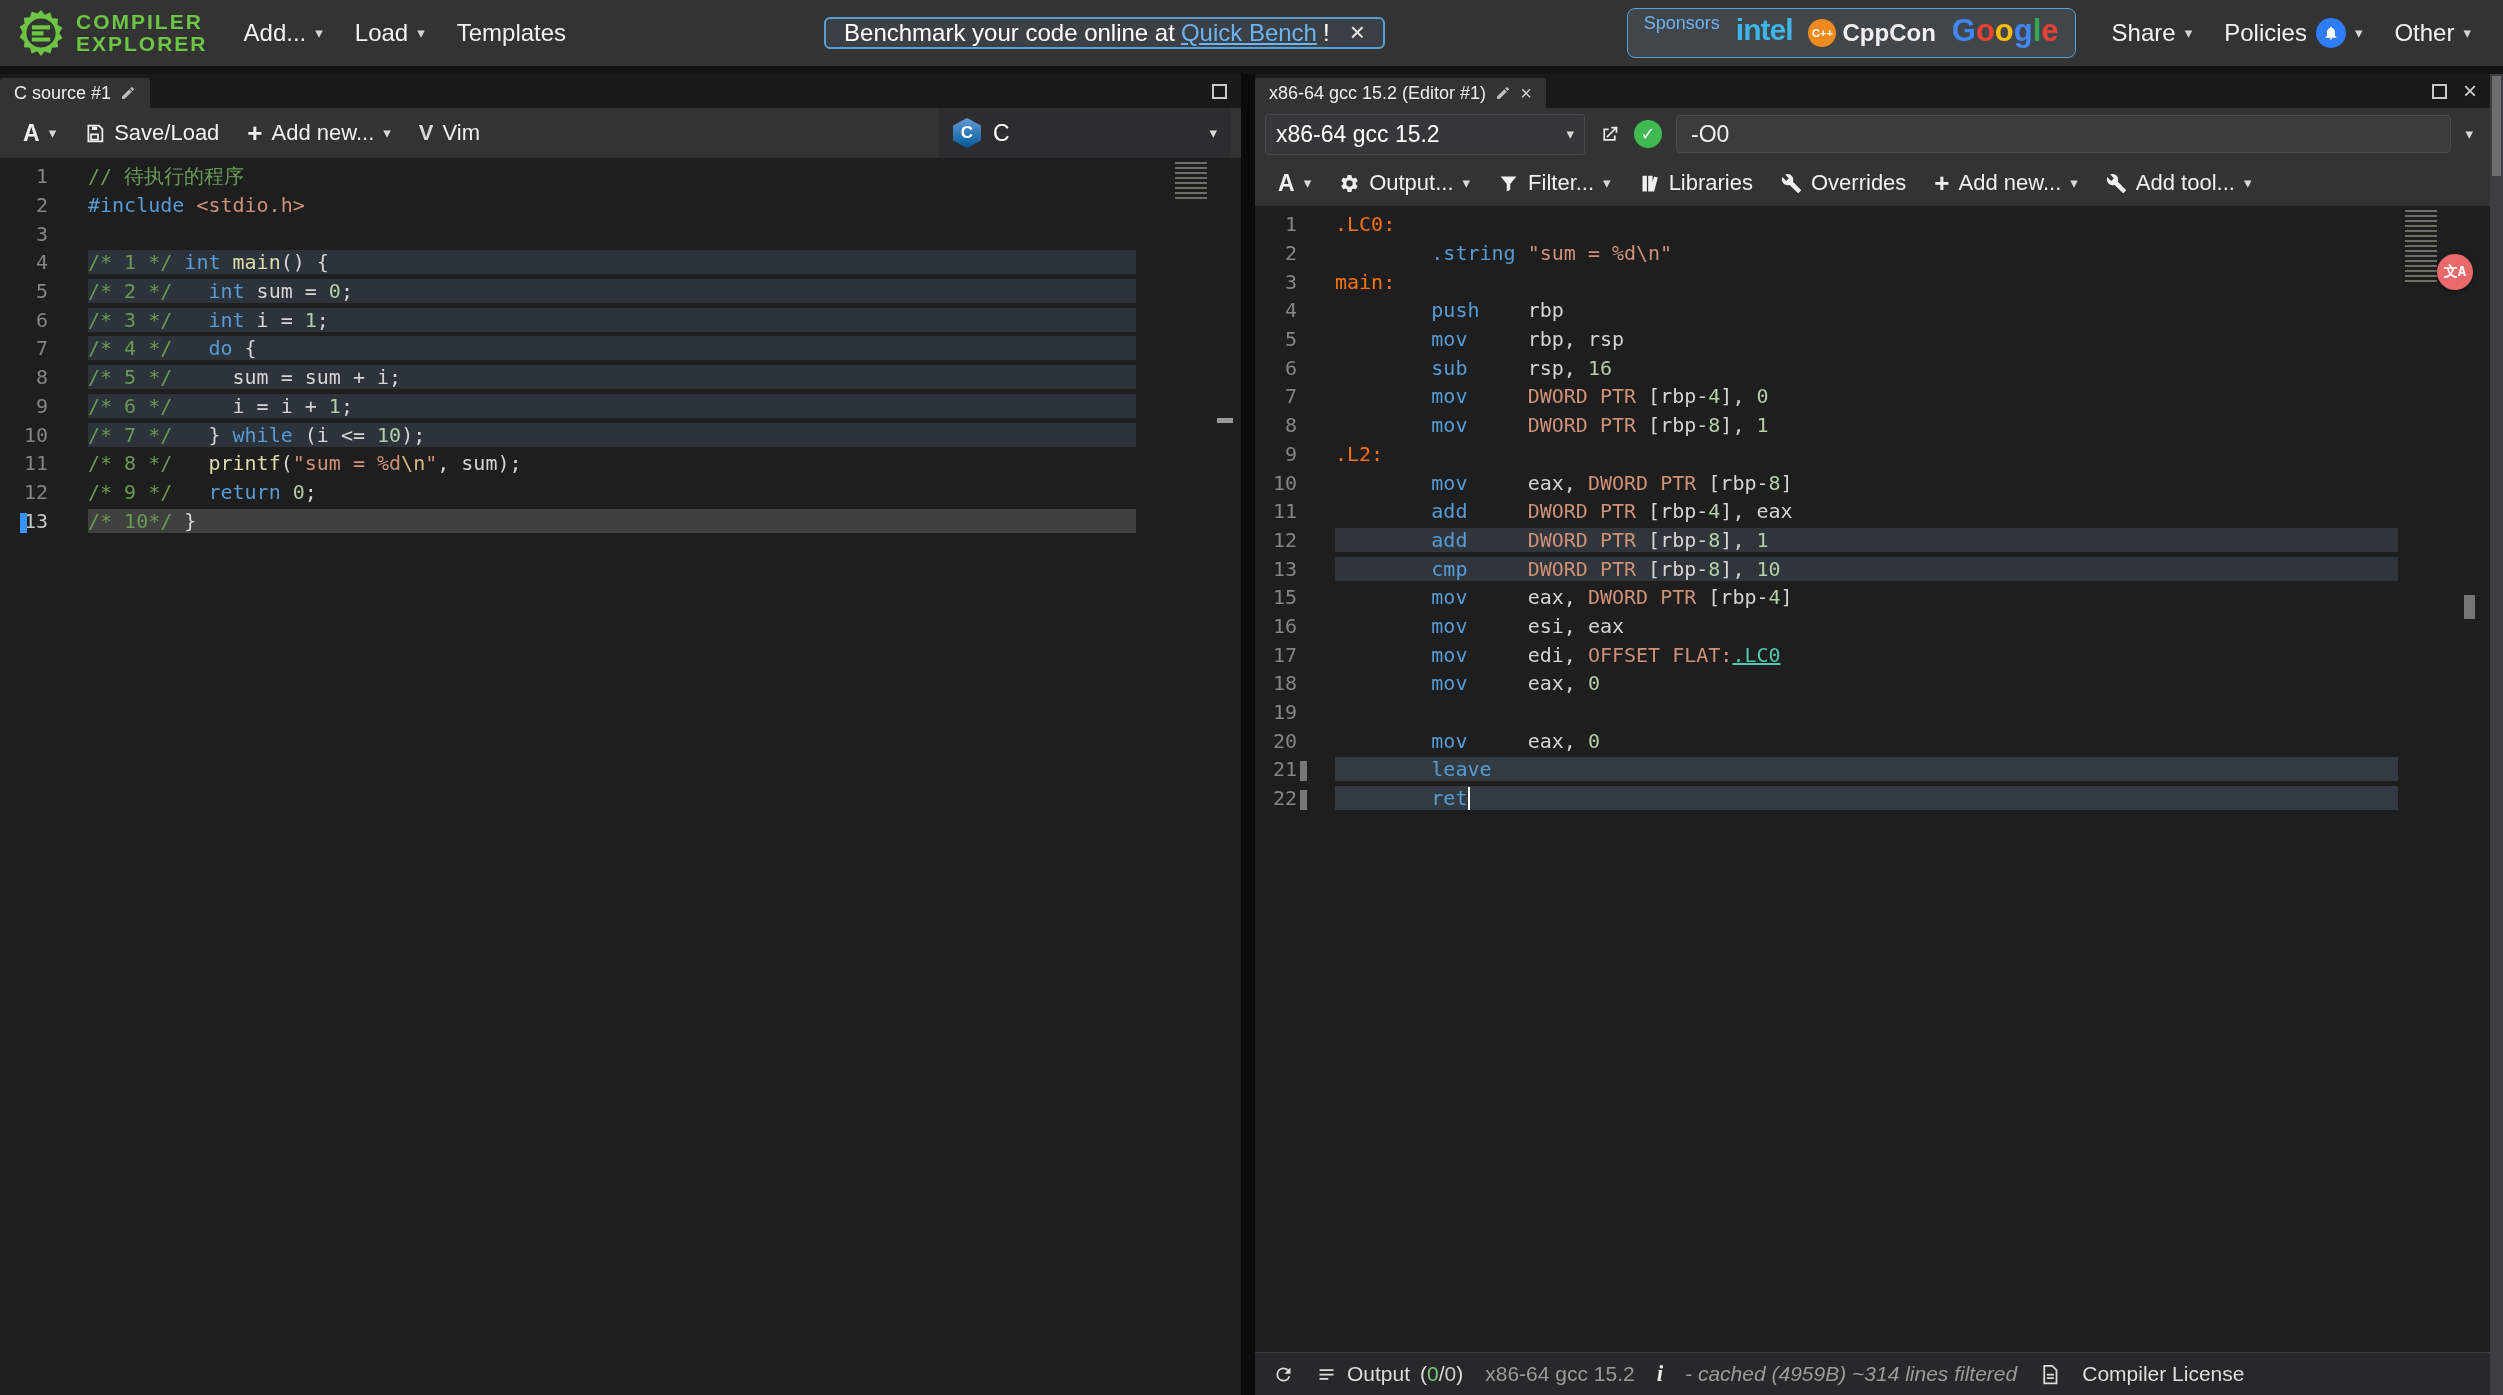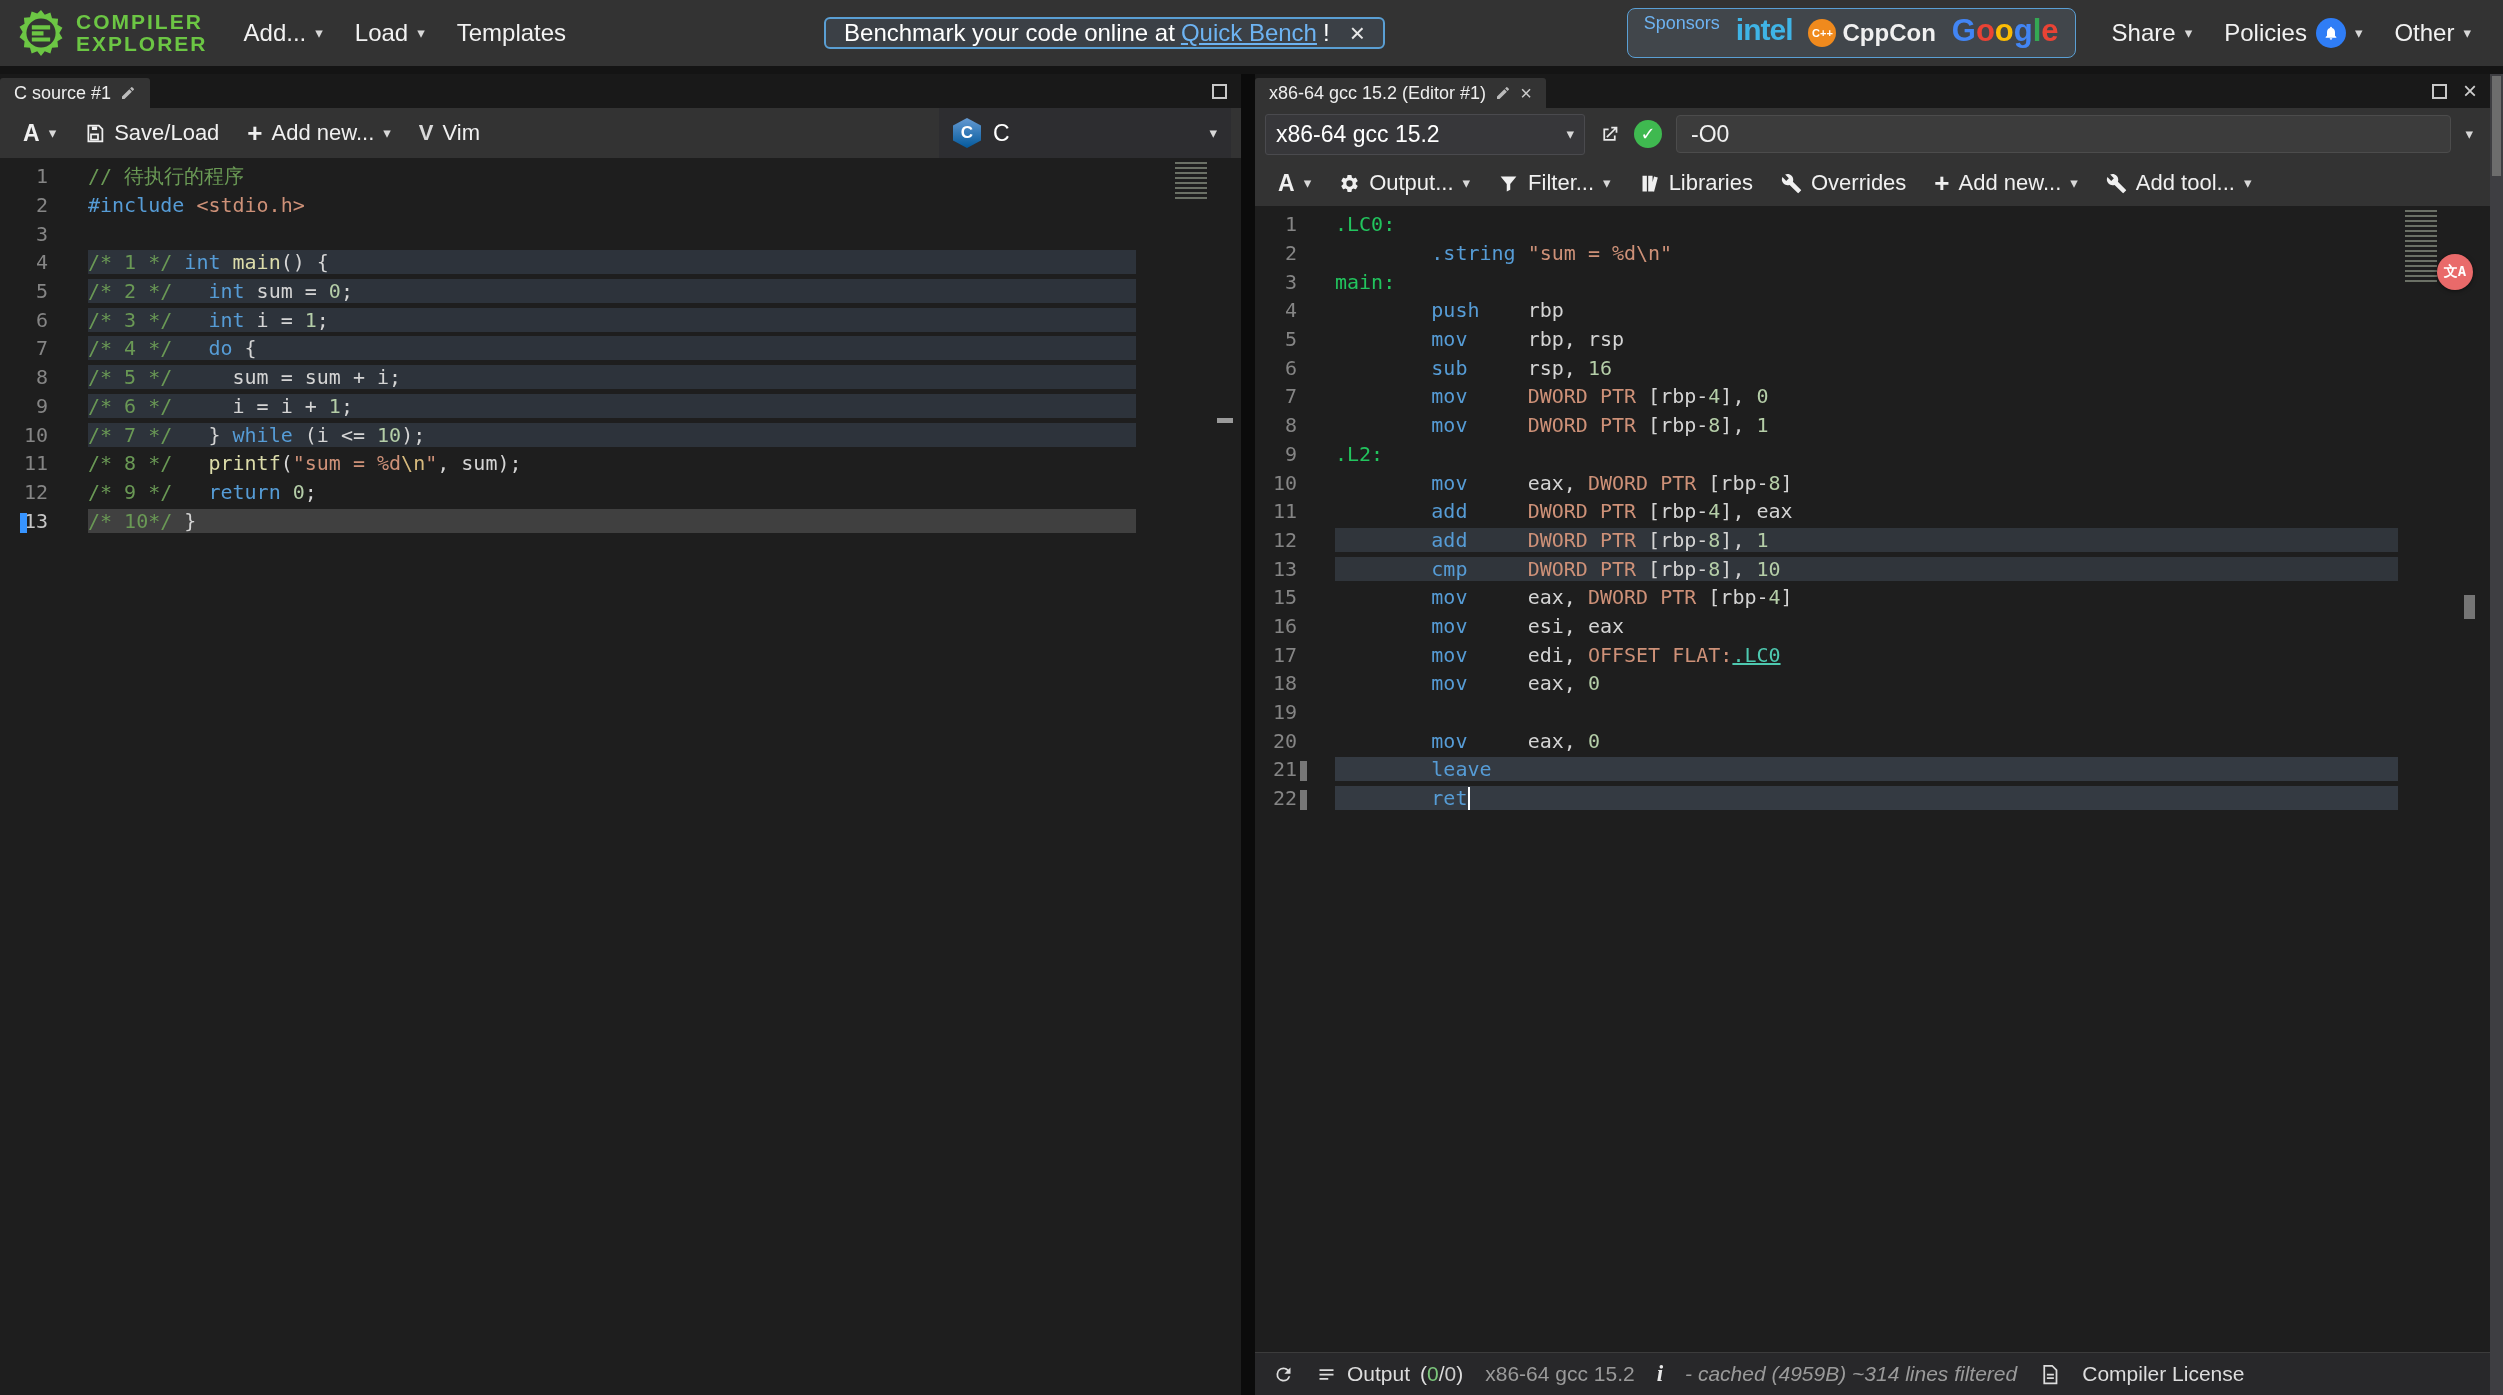--- a/index.html
+++ b/index.html
@@ -10,21 +10,21 @@
 
   
   .navbar { position:absolute; top:0; left:0; width:2503px; height:66px; background:#333;
             display:flex; align-items:center; padding:0 16px; z-index:40; }
   .logo { display:flex; align-items:center; gap:10px; margin-right:20px; }
   .logo-text div { font-size:21px; font-weight:bold; color:#6cc644; letter-spacing:2px; line-height:1.05; }
   .nav-btn { color:#f2f2f2; font-size:24px; padding:10px 16px; display:flex; align-items:center; gap:9px;
              white-space:nowrap; cursor:default; }
   .caret { font-size:15px; color:#d8d8d8; }
 
-  .banner { margin:0 auto; display:flex; align-items:center; gap:6px; border:2px solid #5a9fd4;
+  .banner { margin:0 auto; display:flex; align-items:flex-start; gap:6px; border:2px solid #5a9fd4;
             background:#3b4046; border-radius:6px; padding:0 18px; font-size:24px; color:#fff;
             white-space:nowrap; }
   .banner-link { color:#6db3f2; text-decoration:underline; }
   .banner-close { margin-left:14px; color:#e8e8e8; font-size:26px; line-height:1; }
 
   .sponsors { display:flex; gap:16px; background:#41464b; border:1px solid #5a9fd4;
               border-radius:8px; padding:4px 16px; height:50px; margin-right:20px; }
   .sponsors-label { color:#6db3f2; font-size:18px; }
   .intel-logo { color:#3fb4e6; font-size:30px; font-weight:bold; letter-spacing:-1px; }
   .cppcon { display:flex; align-items:center; gap:6px; }
@@ -87,21 +87,21 @@
   .code-row { display:flex; height:28.7px; align-items:center; margin-right:105px; }
   .gutter { flex:0 0 88px; text-align:right; padding-right:40px; color:#858585; position:relative; }
   .asm-ed .gutter { flex-basis:80px; padding-right:38px; }
   .gutter.active span { color:#c6c6c6; }
   .ctext { white-space:pre; color:#d4d4d4; flex:1; }
   .hl-block  .ctext { background:#2d333b; }
   .hl-block2 .ctext { background:#30353b; }
   .hl-cur    .ctext { background:#343a42; }
   .hl-line   .ctext { background:#404040; }
   .tk-cm{color:#6a9955} .tk-kw{color:#569cd6} .tk-fn{color:#dcdcaa} .tk-st{color:#ce9178}
-  .tk-es{color:#d7ba7d} .tk-nu{color:#b5cea8} .tk-pl{color:#d4d4d4} .tk-lb{color:#22c55e}
+  .tk-es{color:#d7ba7d} .tk-nu{color:#b5cea8} .tk-pl{color:#d4d4d4} .tk-lb{color:#f97316}
   .tk-rg{color:#d4d4d4} .tk-mm{color:#ce9178} .tk-lk{color:#4ec9b0; text-decoration:underline;}
   .cursor-bar { display:inline-block; width:2px; height:23px; background:#fff; vertical-align:text-bottom; margin-left:1px; }
   .gmark { position:absolute; top:4px; width:7px; height:20px; }
   .src-ed .gmark { left:20px; background:#3794ff; }
   .asm-ed .gmark { right:28px; background:#777; }
 
   .minimap { position:absolute; width:32px;
       background-image:repeating-linear-gradient(180deg, rgba(170,180,160,0.55) 0 2px, transparent 2px 5px); }
   .src-ed .minimap { top:4px; right:34px; height:40px; }
   .asm-ed .minimap { top:4px; right:66px; height:72px; }

